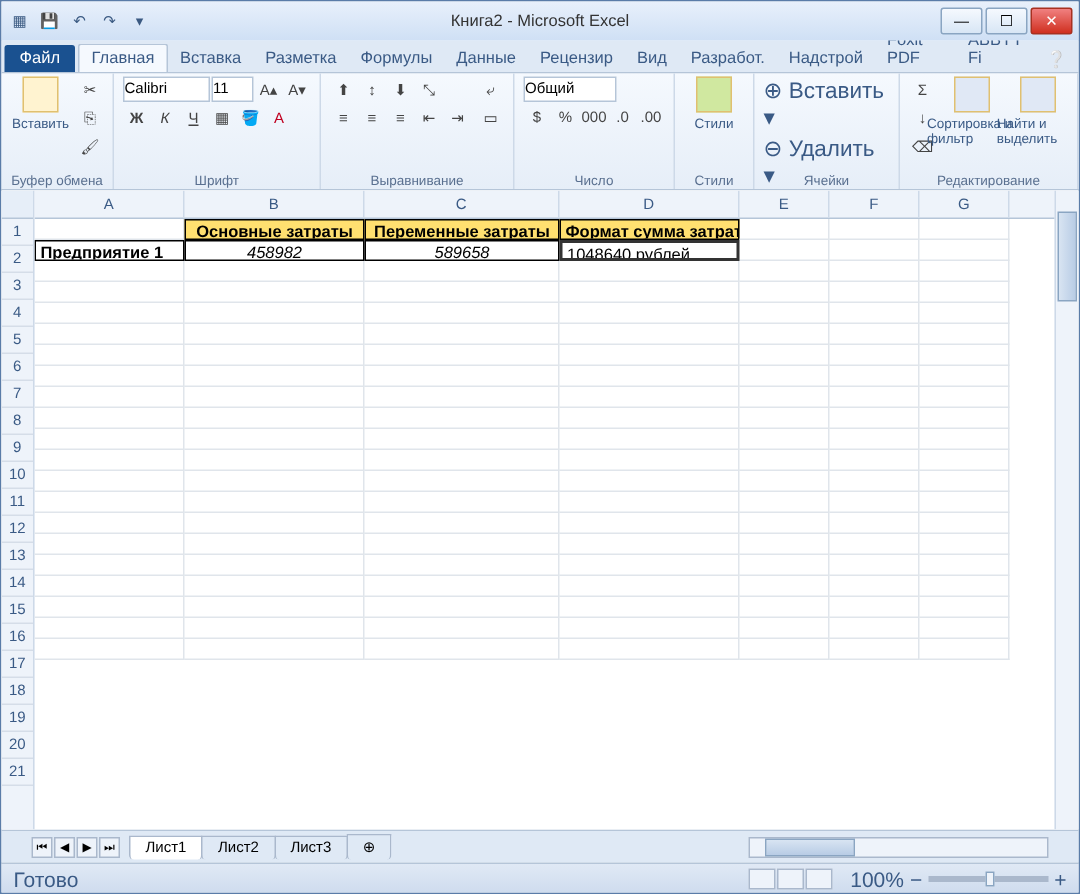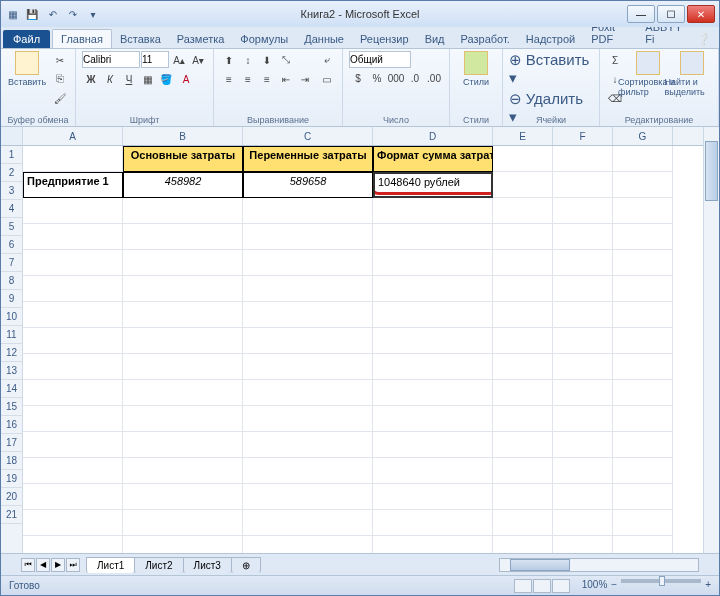--- a/index.html
+++ b/index.html
@@ -42,38 +42,38 @@
 .formulabar .highlight { position: absolute; left: -4px; top: -3px; height: 22px; width: 200px; border: 3px solid #d02020; border-radius: 10px; pointer-events: none; }
 
 .grid-area { flex: 1; display: flex; background: #fff; overflow: hidden; position: relative; }
 .rowheads { width: 22px; background: #eef3fa; border-right: 1px solid #cdd9e8; }
 .rowheads .corner { height: 19px; border-bottom: 1px solid #b5c5d8; background: #e6eef8; }
 .rowheads .rh { height: 18px; border-bottom: 1px solid #d5dde8; font-size: 10px; color: #3a5a85; text-align: center; line-height: 18px; }
 .cols { flex: 1; overflow: hidden; }
 .colheads { height: 19px; display: flex; background: #eef3fa; border-bottom: 1px solid #b5c5d8; }
 .ch { border-right: 1px solid #cdd9e8; font-size: 10px; color: #3a5a85; text-align: center; line-height: 19px; }
 .cA { width: 100px; } .cB { width: 120px; } .cC { width: 130px; } .cD { width: 120px; } .cE { width: 60px; } .cF { width: 60px; } .cG { width: 60px; }
-.row { height: 26px; display: flex; }
+.row { height: 14px; display: flex; }
 .cell { border-right: 1px solid #e0e5eb; border-bottom: 1px solid #e0e5eb; font-size: 11px; padding: 0 3px; line-height: 17px; overflow: hidden; white-space: nowrap; }
 .header-cell { background: #ffe070; font-weight: bold; border: 1px solid #000; text-align: center; }
 .data-cell { border: 1px solid #000; }
 .num { text-align: center; font-style: italic; }
 .sel { border: 2px solid #333 !important; position: relative; }
 .sel .hl2 { position: absolute; left: -6px; top: -5px; width: 130px; height: 26px; border: 3px solid #d02020; border-radius: 10px; pointer-events: none; }
 
 .sheettabs { height: 22px; background: #dfe9f5; border-top: 1px solid #b5c5d8; display: flex; align-items: center; padding-left: 20px; }
 .sheettabs .nav { display: flex; gap: 1px; margin-right: 6px; }
 .sheettabs .nav span { width: 14px; height: 14px; border: 1px solid #aab8cc; font-size: 8px; text-align: center; line-height: 12px; background: #eef3fa; }
 .sheettabs .st { padding: 2px 10px; font-size: 10px; background: #fff; border: 1px solid #aab8cc; border-bottom: none; border-radius: 0 0 3px 3px; margin-right: -1px; }
 .sheettabs .st.inactive { background: #dfe9f5; }
 .sheettabs .scroll { margin-left: auto; width: 200px; height: 14px; background: #eef3fa; border: 1px solid #aab8cc; margin-right: 20px; position: relative; }
 .sheettabs .scroll .thumb { position: absolute; left: 10px; width: 60px; height: 12px; background: linear-gradient(#d8e4f2,#b8cce5); border: 1px solid #8aa5c2; }
 
-.statusbar { height: 20px; background: linear-gradient(#e0e9f5,#cfdcee); border-top: 1px solid #b5c5d8; display: flex; align-items: center; padding: 0 8px; font-size: 10px; color: #3a5a85; }
-.statusbar .zoom { margin-left: auto; display: flex; gap: 4px; }
+.statusbar { height: 20px; background: linear-gradient(#e0e9f5,#cfdcee); border-top: 1px solid #b5c5d8; display: flex; align-items: center; padding: 0 8px; font-size: 14px; color: #3a5a85; }
+.statusbar .zoom { margin-left: auto; display: flex; align-items: center; gap: 4px; }
 .statusbar .views { display: flex; gap: 1px; margin-right: 8px; }
 .statusbar .views span { width: 18px; height: 14px; border: 1px solid #aab8cc; background: #eef3fa; }
 .statusbar .slider { width: 80px; height: 4px; background: #aab8cc; position: relative; }
 .statusbar .slider .th { position: absolute; left: 38px; top: -3px; width: 6px; height: 10px; background: #eef3fa; border: 1px solid #8aa5c2; }
 
 .vscroll { position: absolute; right: 0; top: 0; bottom: 0; width: 16px; background: #eef3fa; border-left: 1px solid #cdd9e8; }
 .vscroll .thumb { position: absolute; top: 14px; left: 1px; right: 1px; height: 60px; background: linear-gradient(90deg,#d8e4f2,#b8cce5); border: 1px solid #8aa5c2; }
 </style>
 </head>
 <body>

